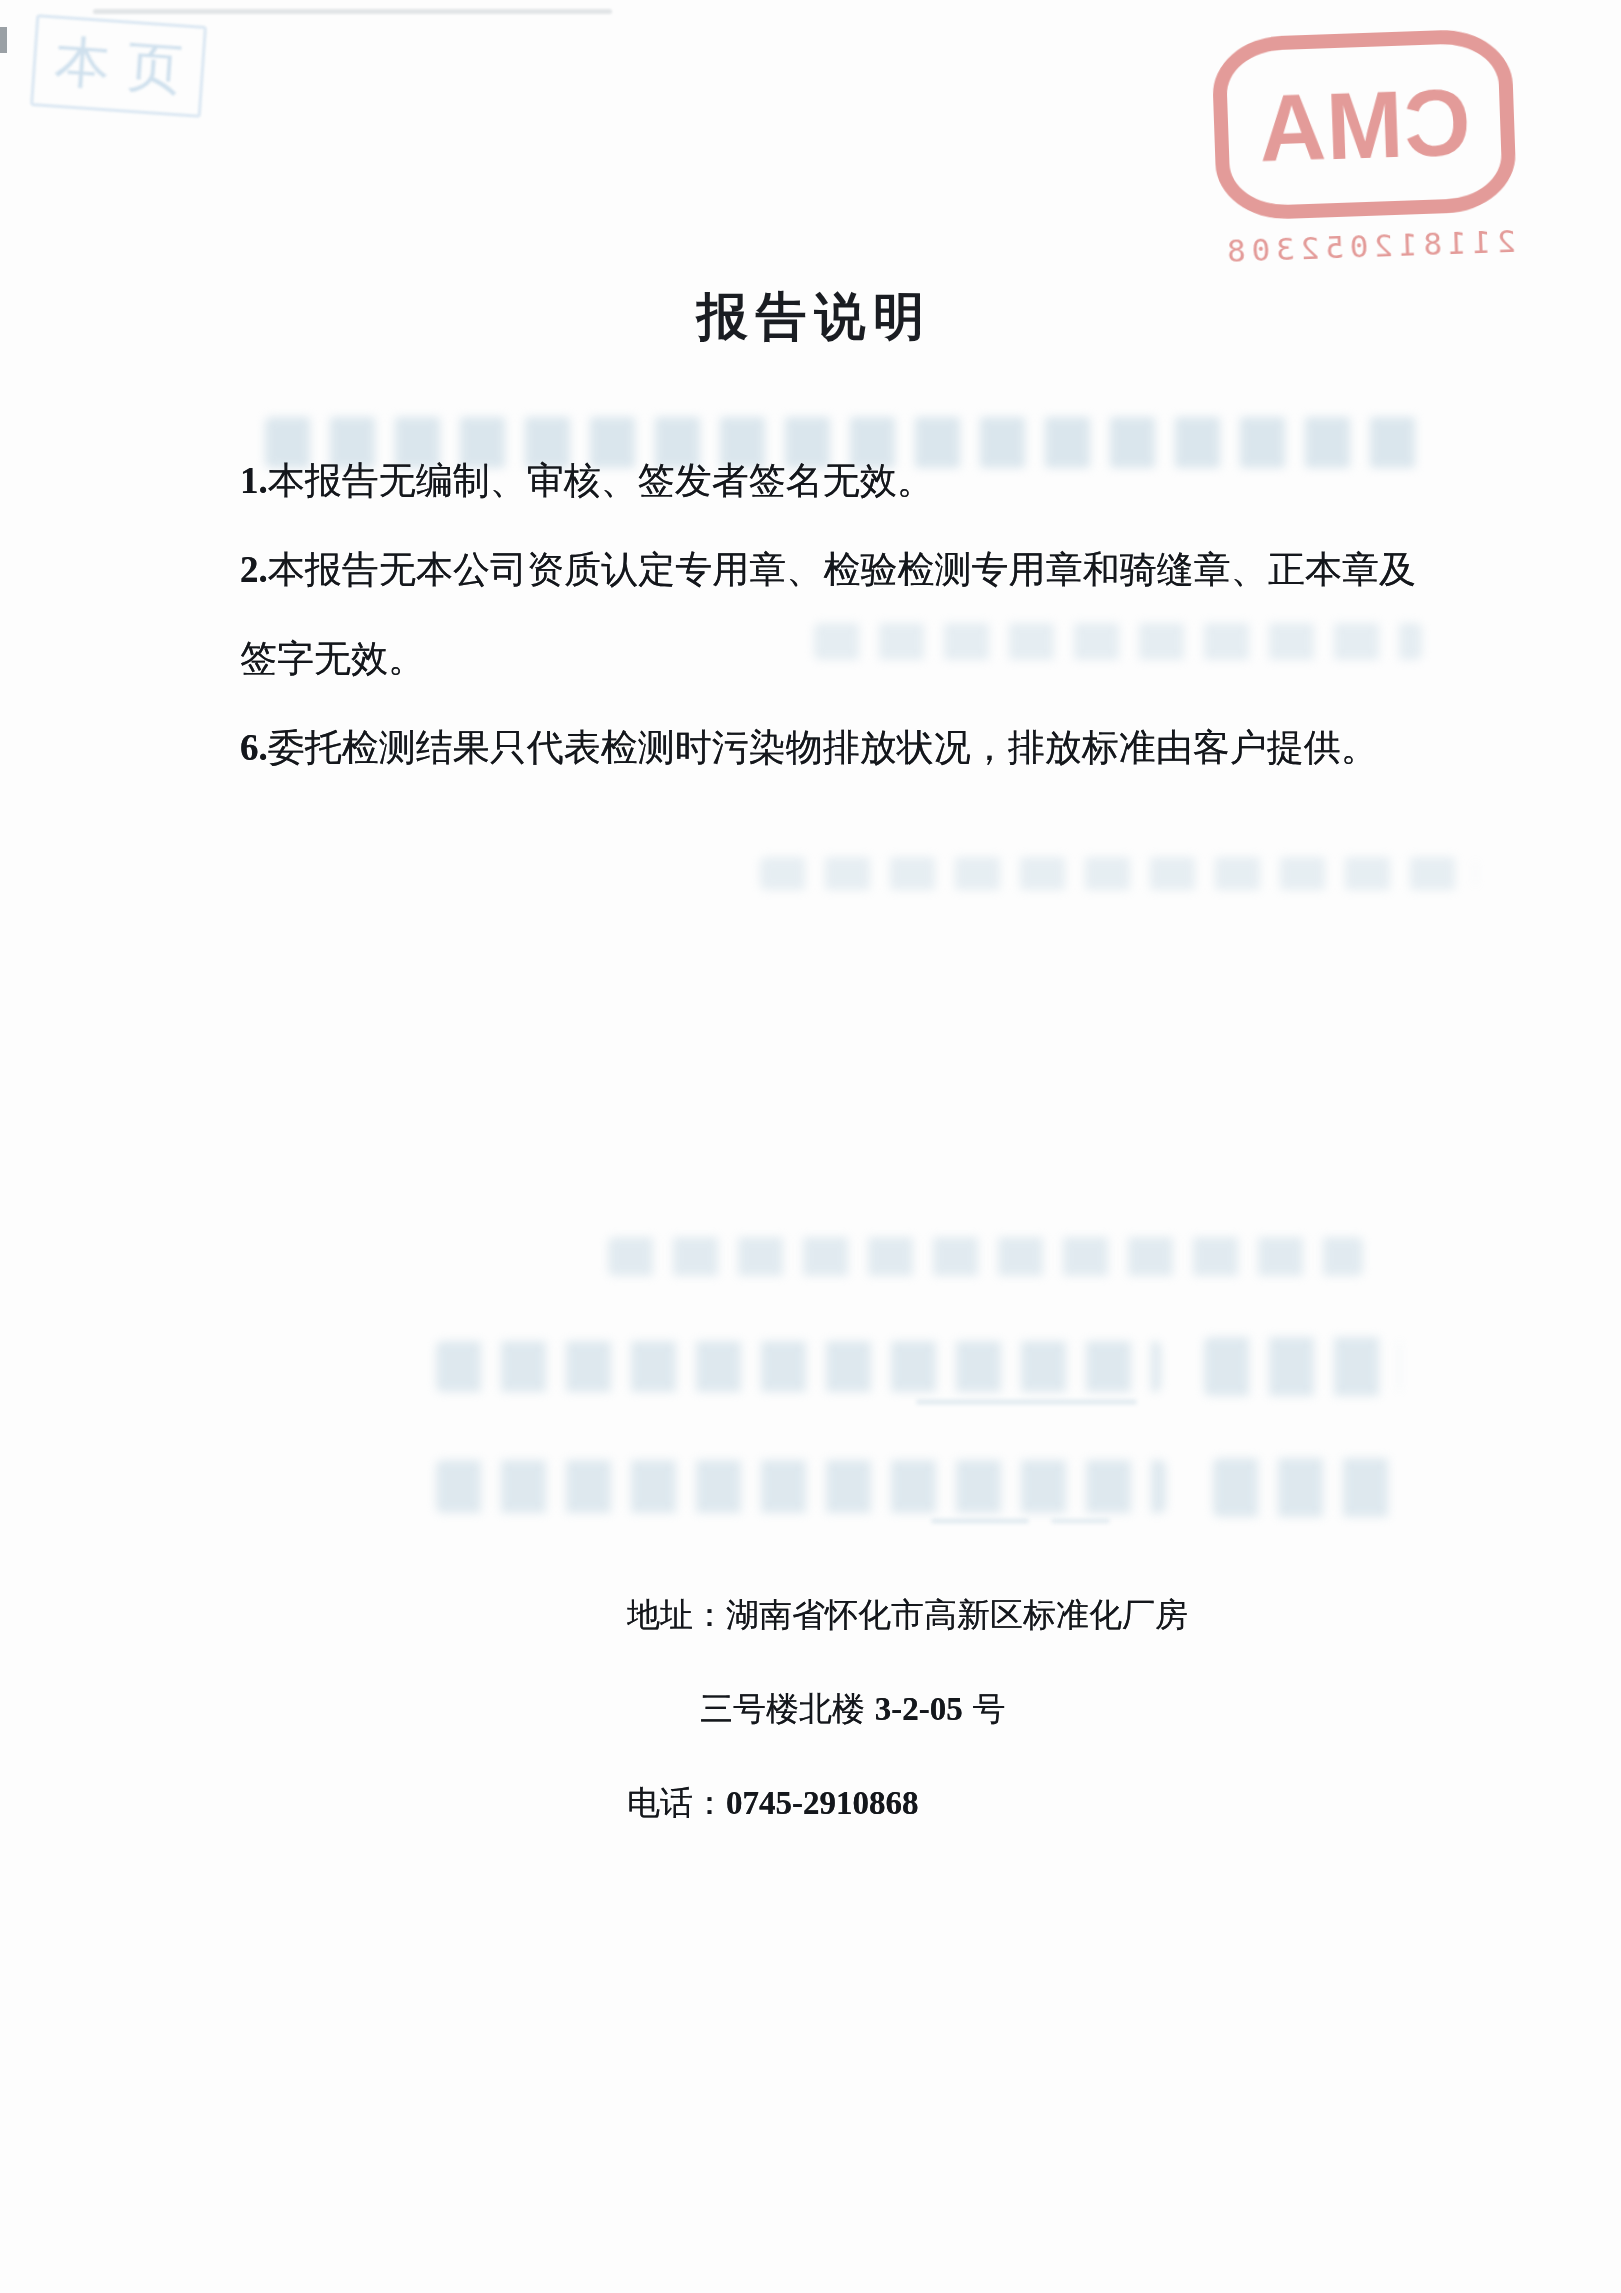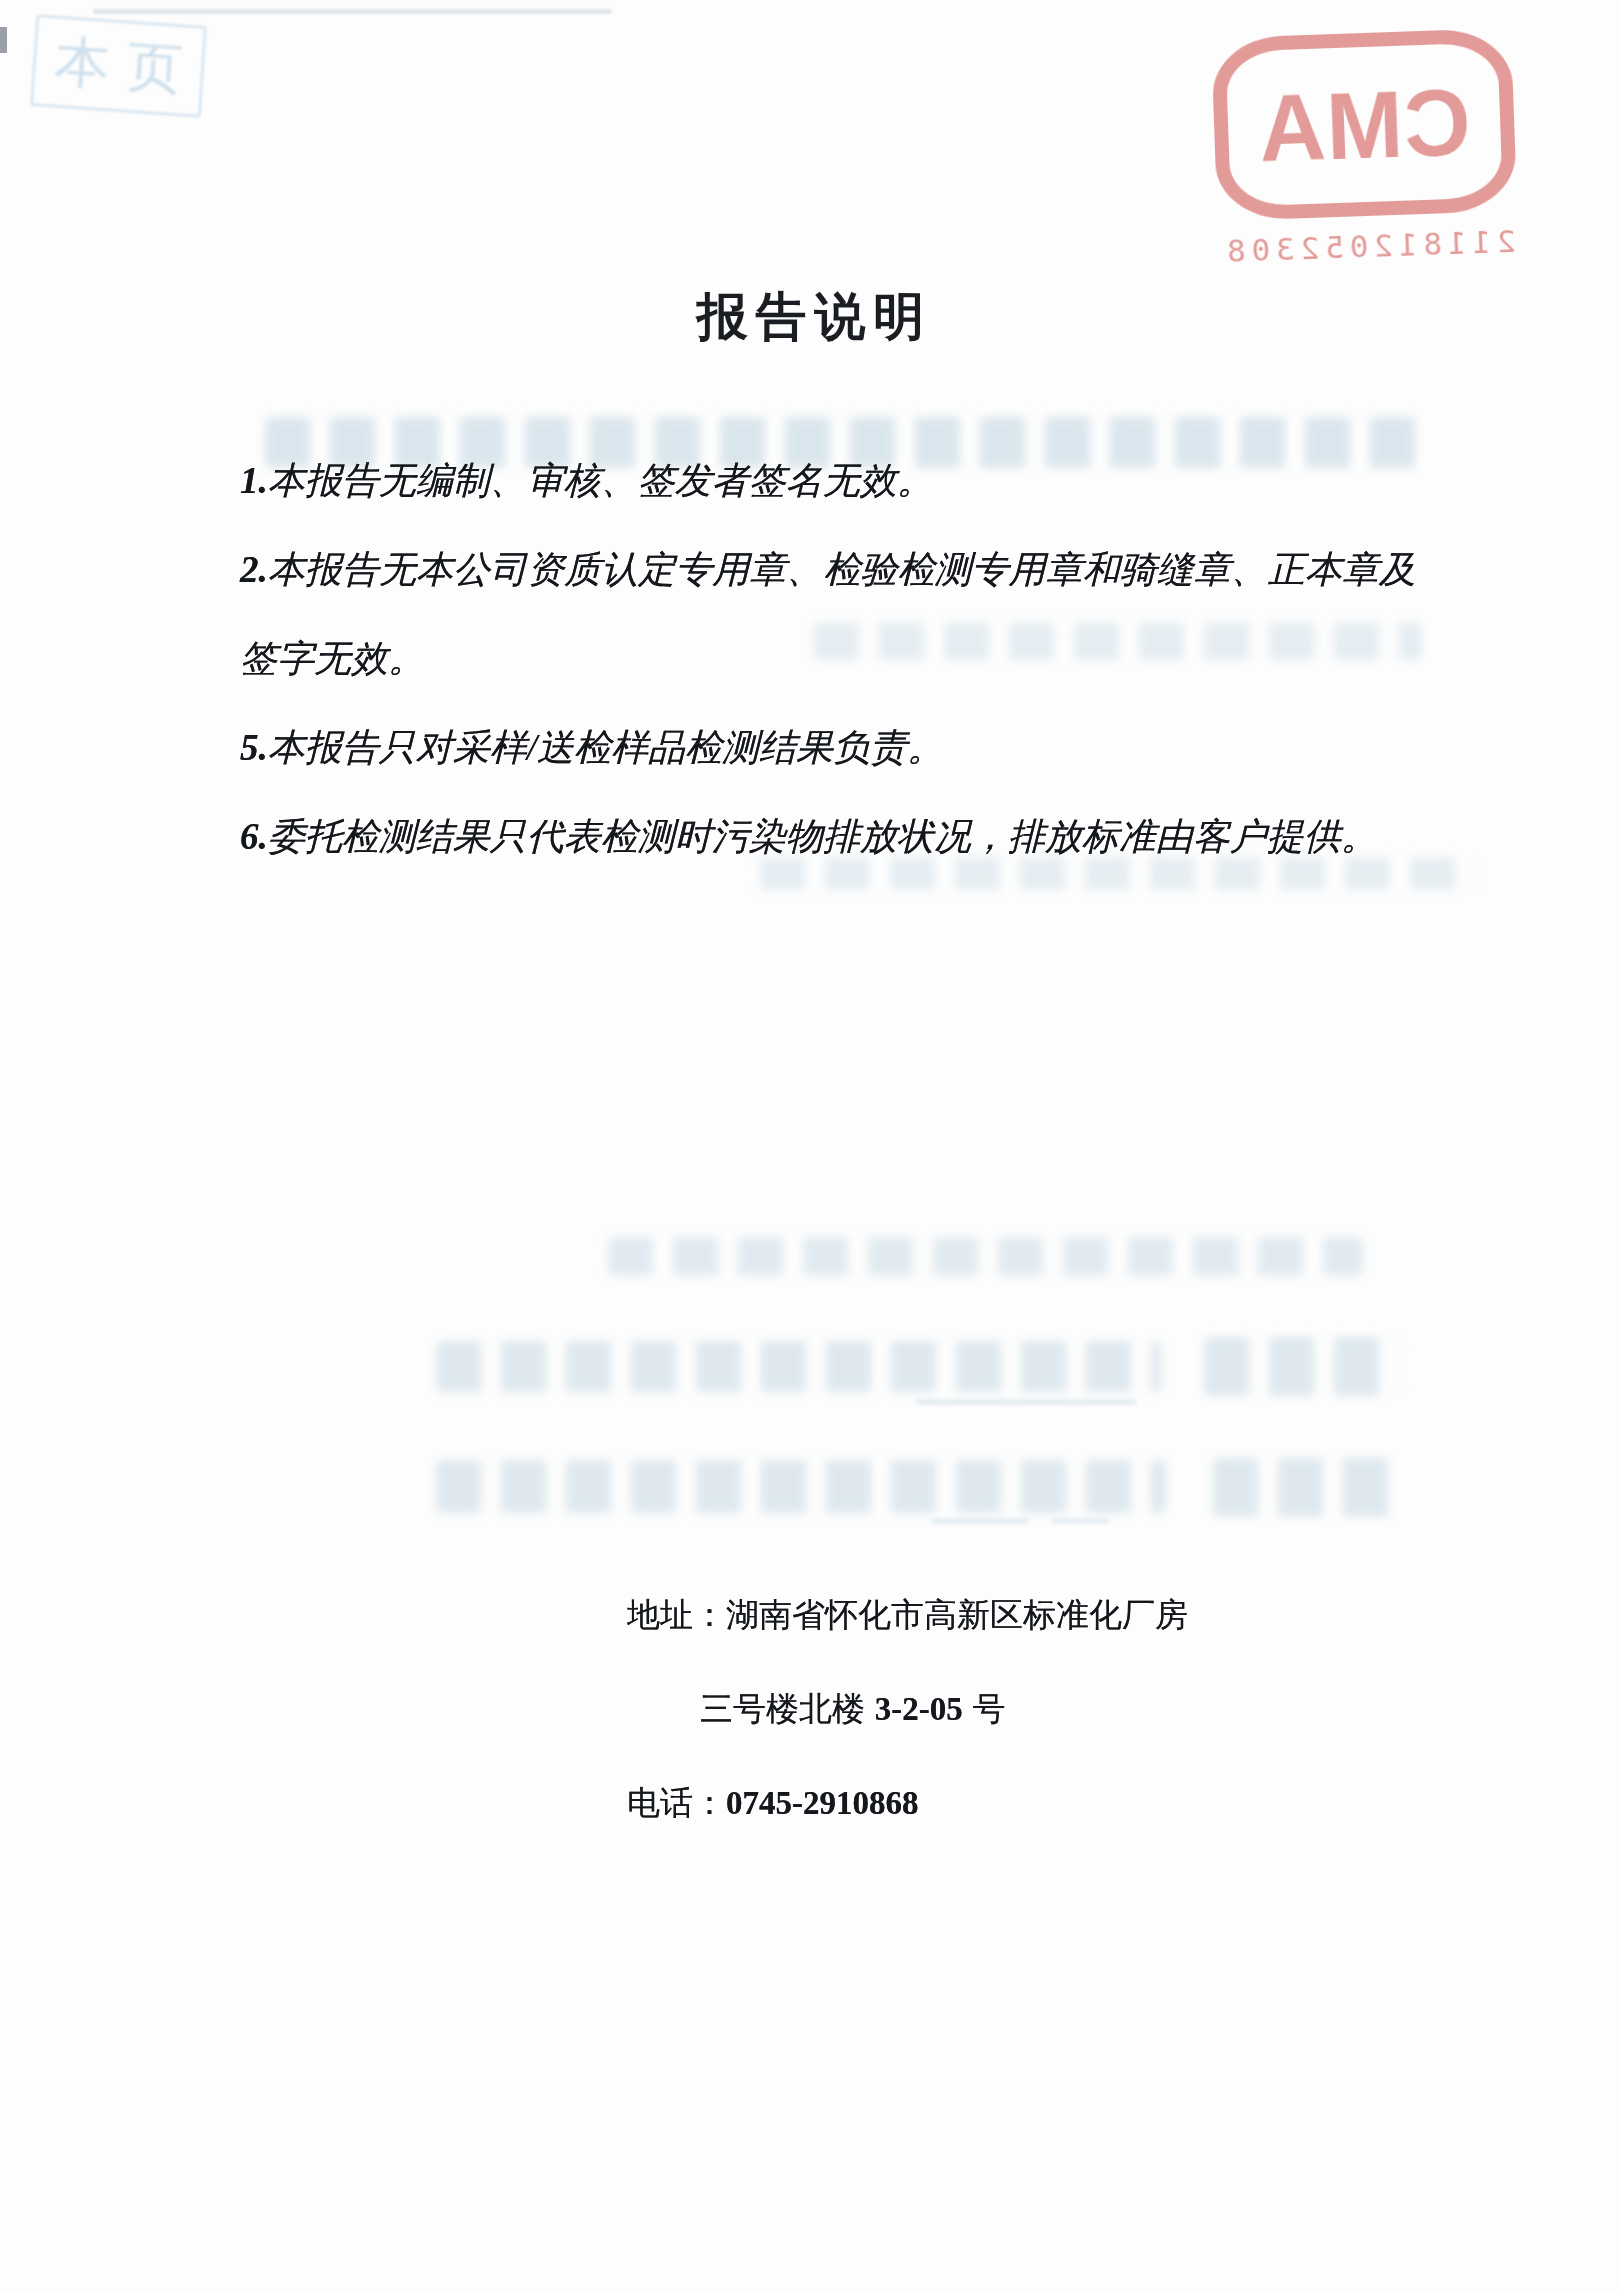--- a/index.html
+++ b/index.html
@@ -81,21 +81,20 @@
     letter-spacing:7.8px; text-indent:7.8px;
     color:#1a1d22;
   }
 
   
   .notes {
     position:absolute; left:240px; top:436px; width:1176px;
     font-size:37px; line-height:89px;
     color:#14171c;
     text-shadow:0 0 0.6px rgba(10,12,16,0.8);
-    font-style:italic;
   }
   .notes p { margin:0; text-align:justify; }
   .notes .n {
     font-weight:bold;
     font-family:"Liberation Serif", serif;
   }
 
   
   .contact {
     position:absolute; left:627px; top:1568px;
@@ -137,21 +136,20 @@
   <div class="ghost" style="left:436px; top:1460px; width:730px; height:53px; opacity:.45;"></div>
   <div class="ghost" style="left:1213px; top:1458px; width:186px; height:59px; opacity:.45;"></div>
   <div class="ghost-line" style="left:931px; top:1519px; width:98px; opacity:.5;"></div>
   <div class="ghost-line" style="left:1051px; top:1519px; width:59px; opacity:.45;"></div>
 
   <h1 class="doc-title">报告说明</h1>
 
   <div class="notes">
     <p><span class="n">1.</span><span>本报告无编制、审核、签发者签名无效。</span></p>
     <p><span class="n">2.</span><span>本报告无本公司资质认定专用章、检验检测专用章和骑缝章、正本章及签字无效。</span></p>
-    <p><span class="n">5.</span><span>本报告只对采样/送检样品检测结果负责。</span></p>
     <p><span class="n">6.</span><span>委托检测结果只代表检测时污染物排放状况，排放标准由客户提供。</span></p>
   </div>
 
   <div class="contact">
     <div class="row">
       <span>地址：</span><span>湖南省怀化市高新区标准化厂房</span>
     </div>
     <div class="row indent">
       <span>三号楼北楼</span><span class="bd sp">3-2-05</span><span>号</span>
     </div>

